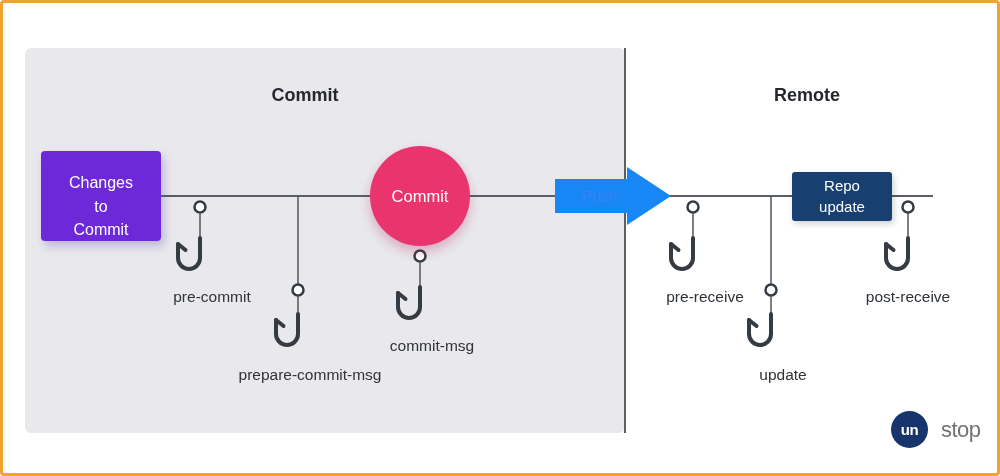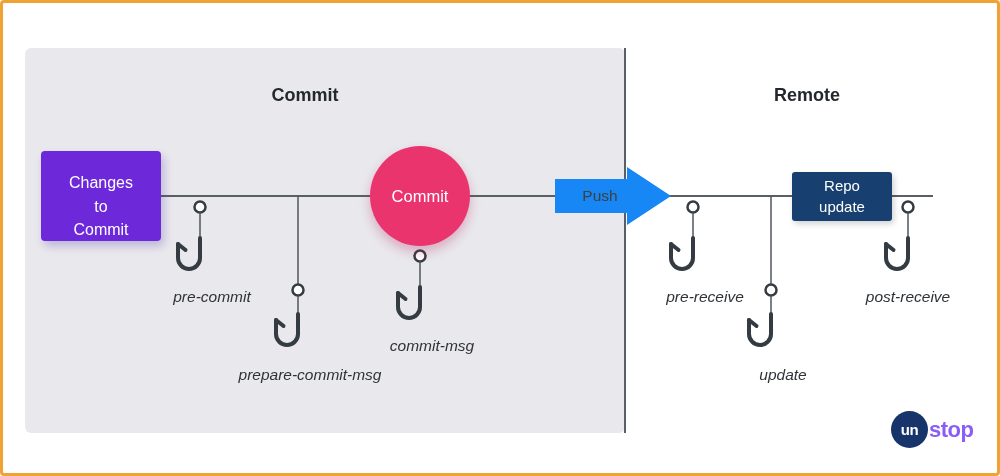--- a/index.html
+++ b/index.html
@@ -35,45 +35,45 @@
     position:absolute;left:789px;top:169px;width:100px;height:49px;z-index:3;
     background:#174070;border-radius:3px;display:flex;align-items:center;justify-content:center;
     box-shadow:2px 3px 6px rgba(0,0,0,.18);
   }
   .repo-box .node-label{font-size:15px;line-height:1.35;}
   .push-arrow{position:absolute;left:552px;top:164px;width:120px;height:58px;z-index:3;}
   .push-arrow svg{display:block;}
   .push-text{
     position:absolute;left:0;top:0;width:90px;height:58px;z-index:4;
     display:flex;align-items:center;justify-content:center;
-    color:#404040;font-size:15.5px;
+    color:#3b82f6;font-size:15.5px;
   }
 
   
   .hook{position:absolute;width:44px;z-index:2;}
   .hook svg{display:block;overflow:visible;}
   .hk-eye{fill:#ffffff;stroke:#343B42;stroke-width:2.5;}
   .hk-line{stroke:#50565C;stroke-width:1.5;}
   .hk-path{fill:none;stroke:#343B42;stroke-width:4;stroke-linecap:round;}
   .hook-label{
     position:absolute;left:42px;transform:translateX(-50%);
-    white-space:nowrap;font-size:15.5px;color:#2E3338;font-style:italic;
+    white-space:nowrap;font-size:15.5px;color:#2E3338;
   }
   .hook.center-label .hook-label{left:30px;}
   .hook.short .hook-label{top:88px;}
   .hook.long .hook-label{top:170px;}
 
   
   .unstop-logo{position:absolute;left:888px;top:408px;display:flex;align-items:center;z-index:3;}
   .unstop-circle{
     width:37px;height:37px;border-radius:50%;background:#17356B;
     display:flex;align-items:center;justify-content:center;
     color:#ffffff;font-weight:bold;font-size:15px;letter-spacing:-0.5px;
   }
-  .unstop-rest{color:#8b5cf6;font-weight:bold;font-size:22px;letter-spacing:-0.5px;margin-left:1px;}
+  .unstop-rest{color:#737373;font-weight:normal;font-size:22px;letter-spacing:-0.5px;margin-left:13px;}
 </style>
 </head>
 <body>
 
 <div class="canvas">
 
   <div class="local-panel"></div>
   <div class="divider"></div>
   <div class="timeline"></div>
 

